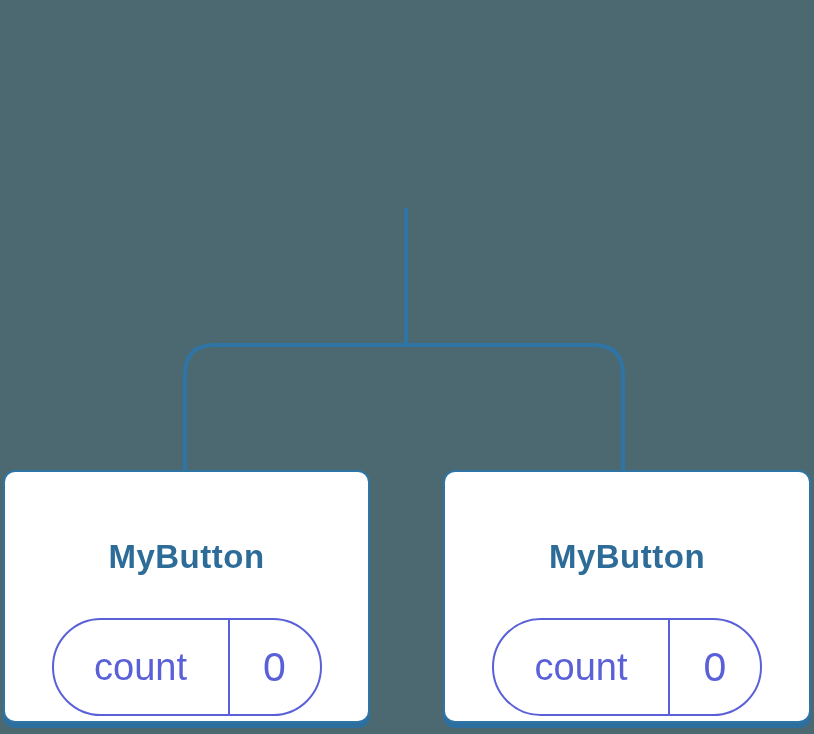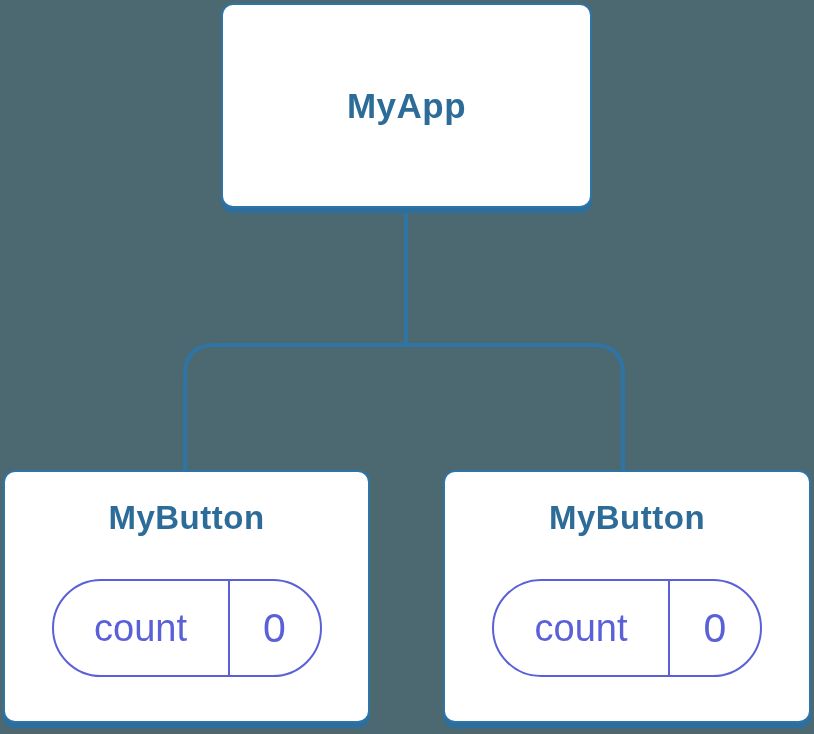--- a/index.html
+++ b/index.html
@@ -64,21 +64,21 @@
     font-size:33px;
     letter-spacing:.5px;
     line-height:50px;
   }
   .node-root .node-title{
     font-size:35px;
     line-height:40px;
   }
   .node-child-left .node-title,
   .node-child-right .node-title{
-    margin-top:21px;
+    margin-top:60px;
   }
   .state-pill{
     margin-top:36px;
     width:270px;height:98px;
     border:2px solid var(--pill);
     border-radius:49px;
     display:flex;
     align-items:stretch;
     overflow:hidden;
     background:var(--node-fill);
@@ -106,23 +106,20 @@
 </head>
 <body>
 
 <div class="canvas">
 
   <svg class="connector-svg" viewBox="0 0 814 734" xmlns="http://www.w3.org/2000/svg" aria-hidden="true">
     <path d="M406 208 L406 345"></path>
     <path d="M185 471 L185 375 Q185 345 215 345 L593 345 Q623 345 623 375 L623 471"></path>
   </svg>
 
-  <div class="node node-root">
-    <div class="node-title">MyApp</div>
-  </div>
 
   <div class="node node-child-left">
     <div class="node-title">MyButton</div>
     <div class="state-pill">
       <div class="state-name-seg">count</div>
       <div class="state-value-seg">0</div>
     </div>
   </div>
 
   <div class="node node-child-right">

